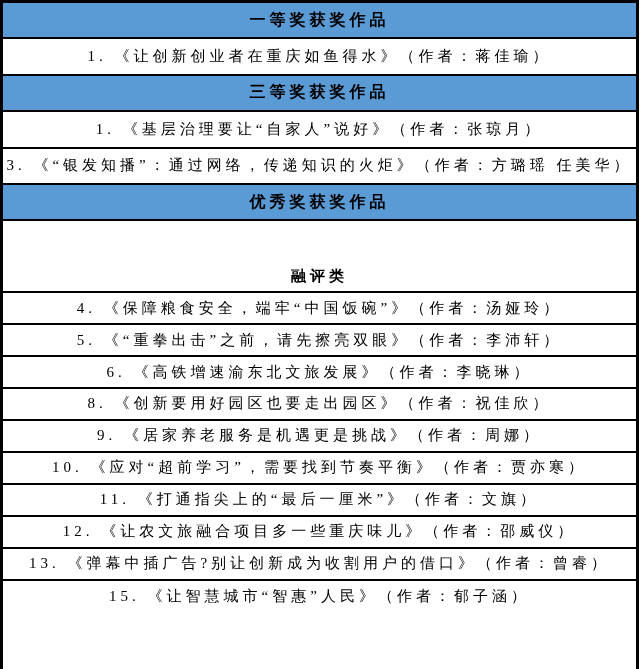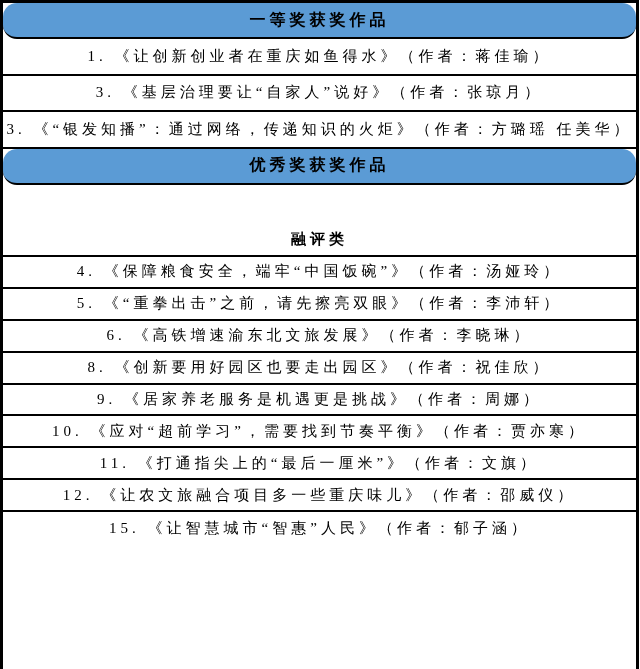--- a/index.html
+++ b/index.html
@@ -34,41 +34,42 @@
     letter-spacing: 4px;
     white-space: nowrap;
     overflow: hidden;
     background: var(--row-bg, #fff);
   }
   .row.tall { height: 36.4px; }
   .row.section {
     background: var(--header-bg, #5B9BD5);
     font-weight: bold;
     font-size: 16px;
-    border-radius: 14px;
   }
   .row.subsection {
     font-weight: bold;
     font-size: 15px;
     margin-top: 40px;
   }
   .row:last-child { border-bottom: none; }
 </style>
 </head>
 <body>
 
 <div class="awards-table">
     <div class="row section tall">一等奖获奖作品</div>
     <div class="row entry tall">1. 《让创新创业者在重庆如鱼得水》（作者：蒋佳瑜）</div>
-    <div class="row entry tall">3. 《基层治理要让“自家人”说好》（作者：张琼月）</div>
+    <div class="row section tall">三等奖获奖作品</div>
+    <div class="row entry tall">1. 《基层治理要让“自家人”说好》（作者：张琼月）</div>
     <div class="row entry tall">3. 《“银发知播”：通过网络，传递知识的火炬》（作者：方璐瑶 任美华）</div>
     <div class="row section tall">优秀奖获奖作品</div>
     <div class="row subsection">融评类</div>
     <div class="row entry">4. 《保障粮食安全，端牢“中国饭碗”》（作者：汤娅玲）</div>
     <div class="row entry">5. 《“重拳出击”之前，请先擦亮双眼》（作者：李沛轩）</div>
     <div class="row entry">6. 《高铁增速渝东北文旅发展》（作者：李晓琳）</div>
     <div class="row entry">8. 《创新要用好园区也要走出园区》（作者：祝佳欣）</div>
     <div class="row entry">9. 《居家养老服务是机遇更是挑战》（作者：周娜）</div>
     <div class="row entry">10. 《应对“超前学习”，需要找到节奏平衡》（作者：贾亦寒）</div>
     <div class="row entry">11. 《打通指尖上的“最后一厘米”》（作者：文旗）</div>
     <div class="row entry">12. 《让农文旅融合项目多一些重庆味儿》（作者：邵威仪）</div>
+    <div class="row entry">13. 《弹幕中插广告?别让创新成为收割用户的借口》（作者：曾睿）</div>
     <div class="row entry">15. 《让智慧城市“智惠”人民》（作者：郁子涵）</div>
   </div>
 
 </body></html>

